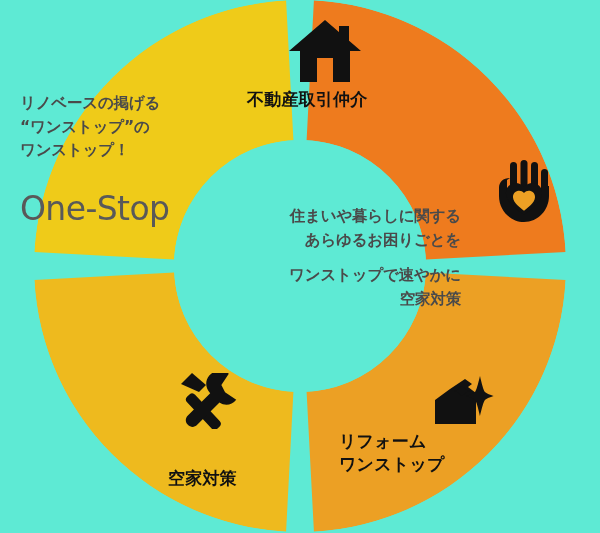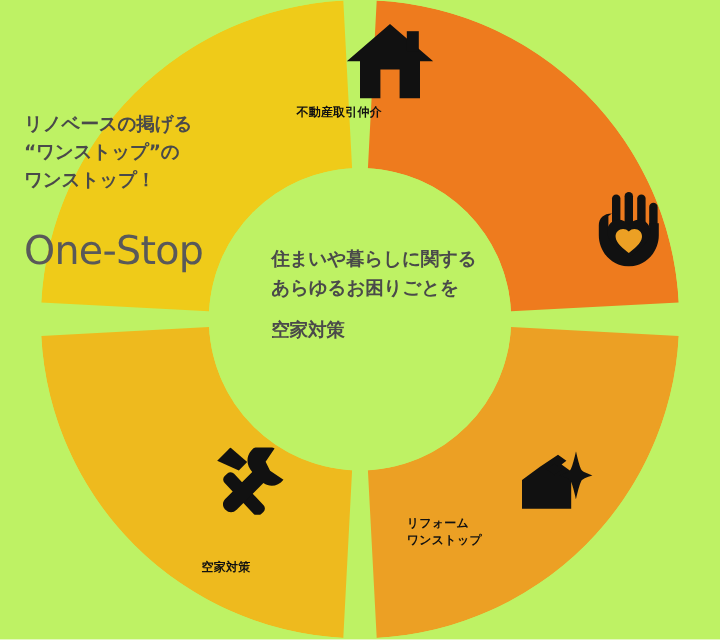--- a/index.html
+++ b/index.html
@@ -14,21 +14,21 @@
     position: relative;
     overflow: hidden;
     font-family: "DejaVu Sans", "Liberation Sans", sans-serif;
   }
 
   #stage {
     position: absolute;
     left: 0; top: 0;
     width: 600px;
     height: 533px;
-    background: #bef264;
+    background: #5eead4;
   }
 
   
   #donut {
     position: absolute;
     left: 0; top: 0;
     width: 600px;
     height: 533px;
   }
 
@@ -71,26 +71,26 @@
   }
   .center-para {
     margin: 0;
     font-size: 15.5px;
     line-height: 1.55;
     font-weight: bold;
     color: #4a4a4a;
     letter-spacing: -0.2px;
   }
   .center-para + .center-para { margin-top: 11px; }
-  .center-line { display: block; white-space: nowrap; }
+  .center-line { display: block; white-space: nowrap; text-align: right; }
 
   
   .seg-label {
     position: absolute;
-    font-size: 10px;
+    font-size: 17px;
     line-height: 1.35;
     font-weight: bold;
     color: #111111;
     letter-spacing: 0.2px;
     white-space: nowrap;
   }
   .seg-line { display: block; }
 
   #label-realestate { left: 247px; top: 88px; }
   #label-insurance  { left: 481px; top: 233px; }
@@ -142,20 +142,21 @@
   <div id="headline">
     <span class="headline-line">One-Stop</span>
   </div>
 
   <div id="center-copy">
     <p class="center-para">
       <span class="center-line">住まいや暮らしに関する</span>
       <span class="center-line">あらゆるお困りごとを</span>
     </p>
     <p class="center-para">
+      <span class="center-line">ワンストップで速やかに</span>
       <span class="center-line">空家対策</span>
     </p>
   </div>
 
   <svg class="seg-icon" id="icon-realestate" width="72" height="62" viewBox="0 0 72 62">
     <path fill="#111111" d="M36 0 L72 31 L61 31 L61 62 L44 62 L44 38 L28 38 L28 62 L11 62 L11 31 L0 31 Z"></path>
     <rect fill="#111111" x="50" y="6" width="10" height="17"></rect>
   </svg>
   <div class="seg-label" id="label-realestate">
     <span class="seg-line">不動産取引仲介</span>

